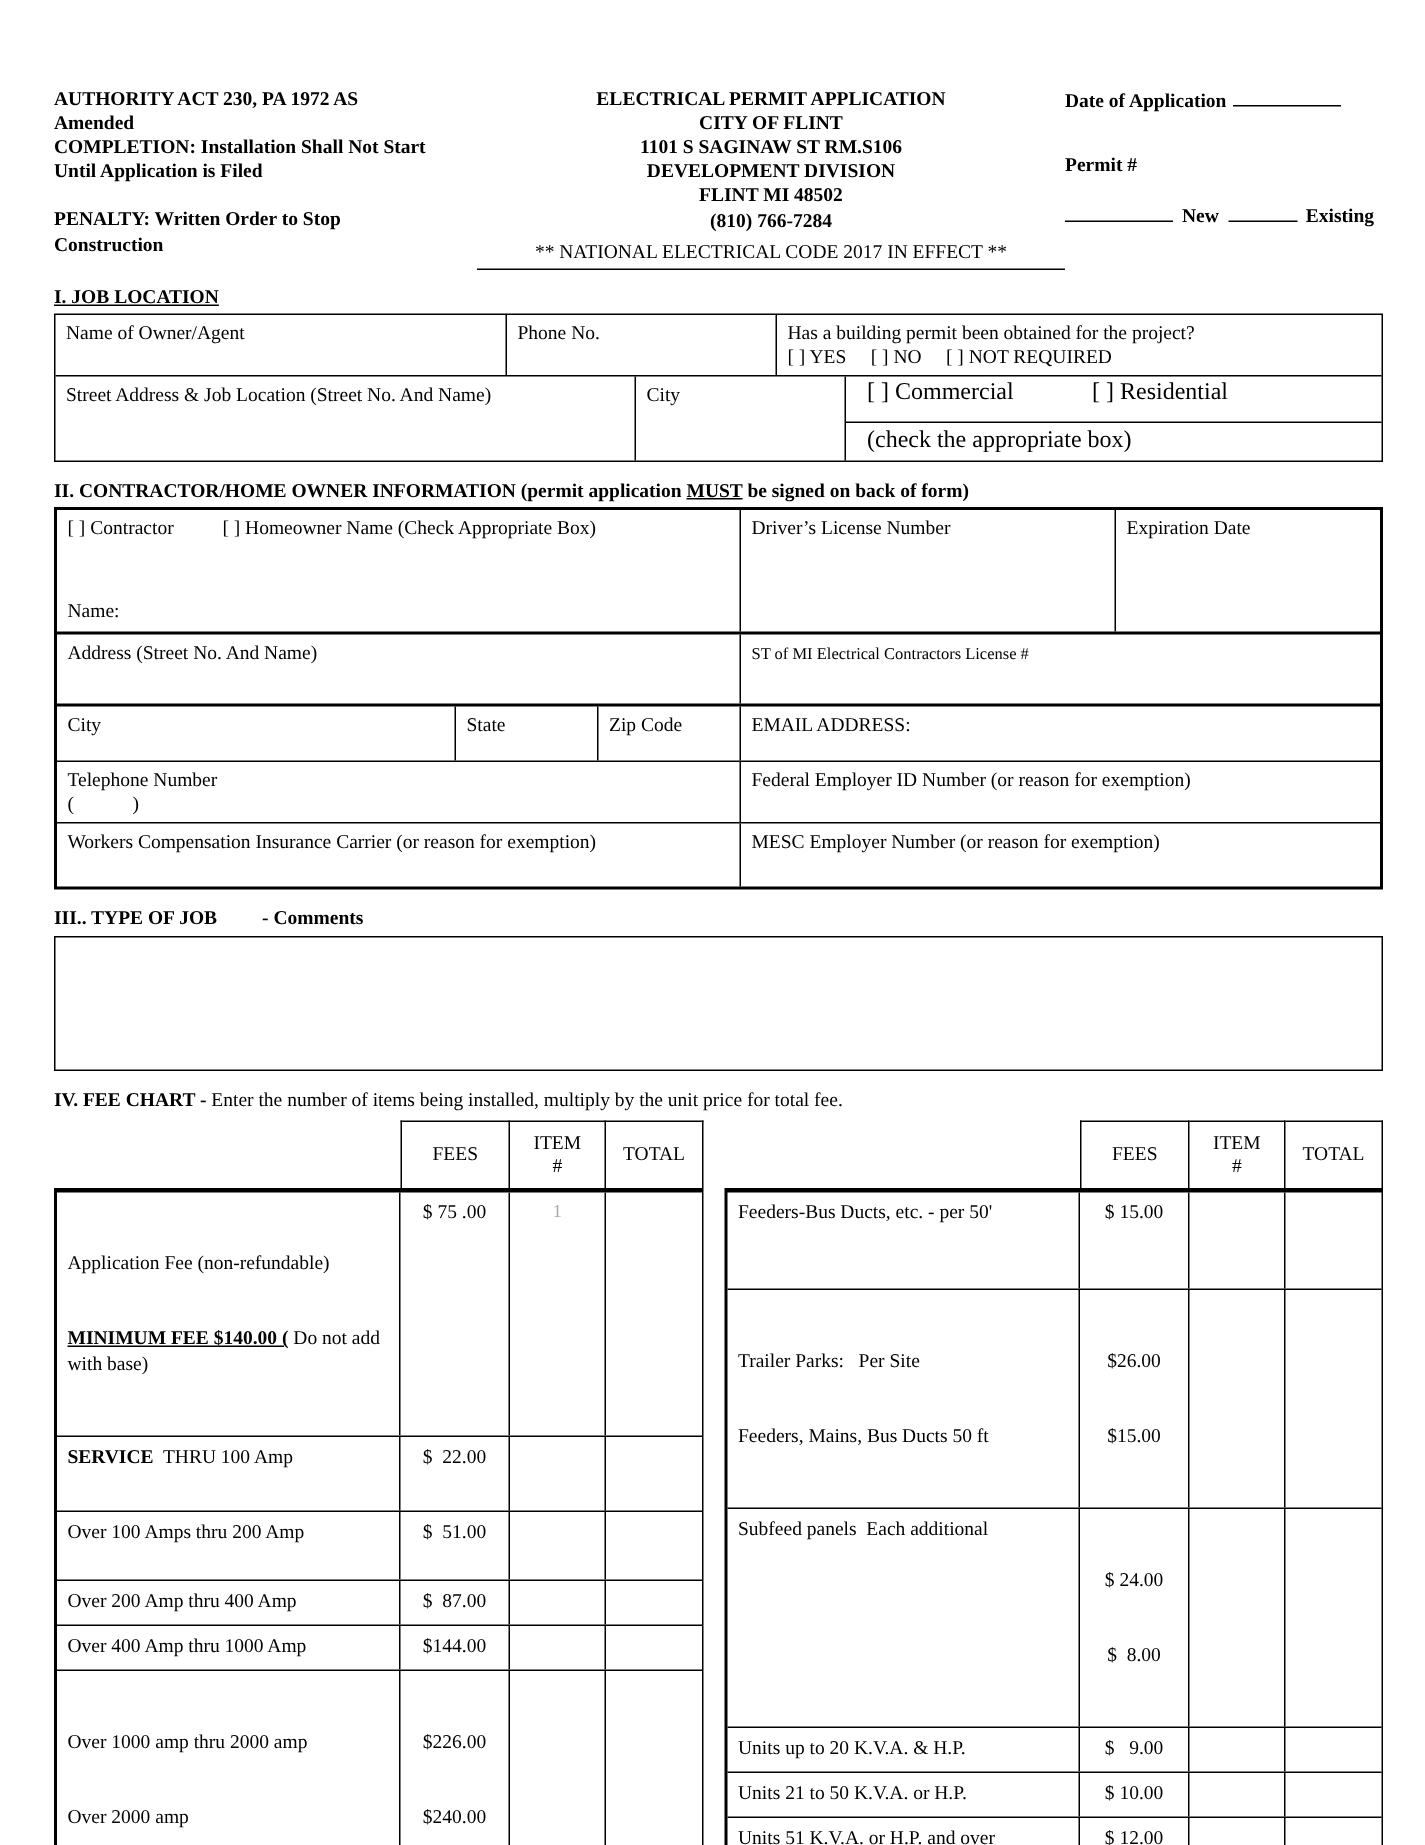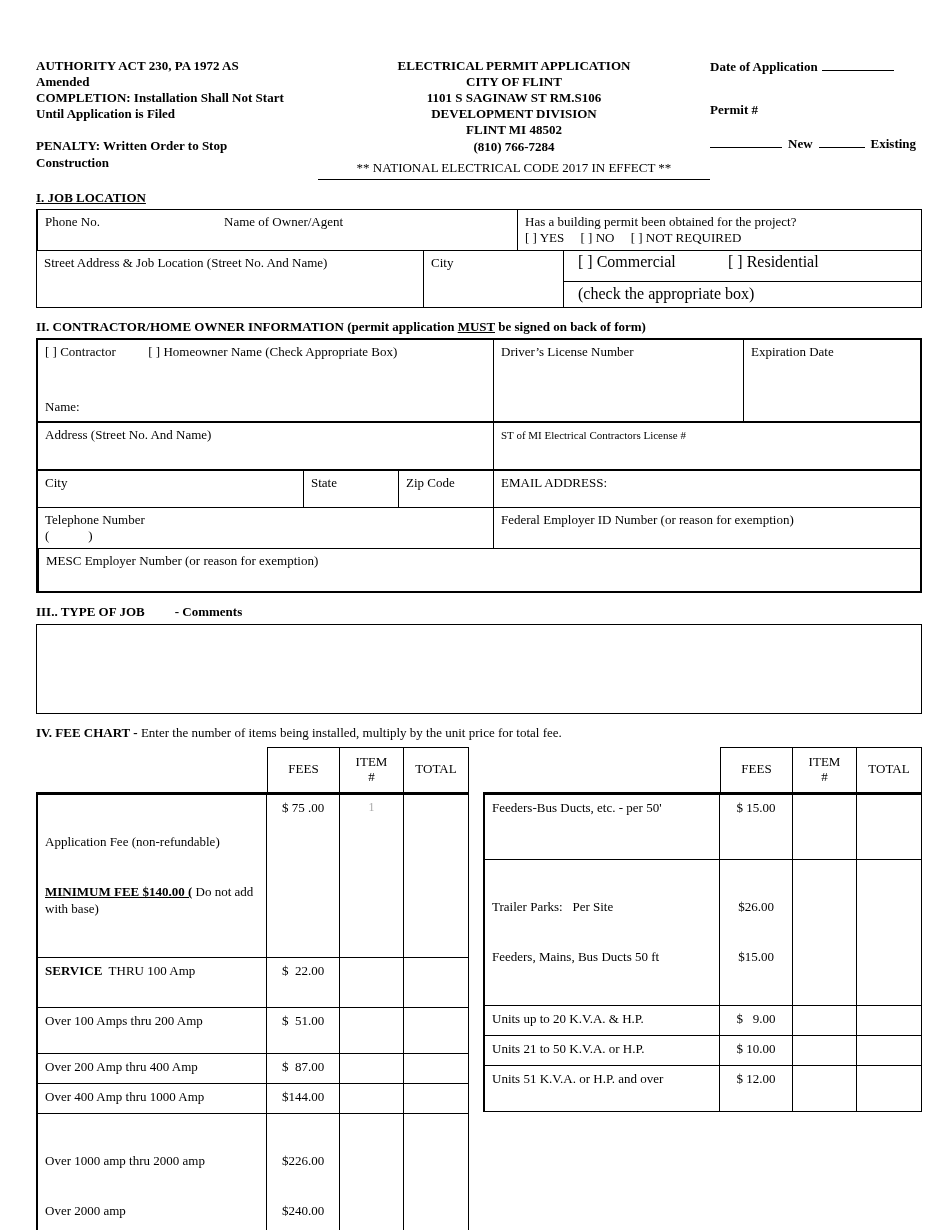--- a/index.html
+++ b/index.html
@@ -107,22 +107,22 @@
       <div class="hr-row permit">Permit #</div>
       <div class="hr-row newex">
         <span class="blank blank-new"></span><span class="b">New</span><span class="blank blank-existing"></span><span class="b">Existing</span>
       </div>
     </div>
   </header>
 
   <div class="sec-title s1">I. JOB LOCATION</div>
   <div class="tbl1">
     <div class="trow r1a">
+      <div class="tcell w-owner"><span class="lab">Name of Owner/Agent</span></div>
       <div class="tcell bl w-phone"><span class="lab">Phone No.</span></div>
-      <div class="tcell w-owner"><span class="lab">Name of Owner/Agent</span></div>
       <div class="tcell bl flex1">
         <div class="lab">Has a building permit been obtained for the project?</div>
         <div class="lab pre">[ ] YES     [ ] NO     [ ] NOT REQUIRED</div>
       </div>
     </div>
     <div class="trow bt r1b">
       <div class="tcell w-street"><span class="lab">Street Address &amp; Job Location (Street No. And Name)</span></div>
       <div class="tcell bl w-city1"><span class="lab">City</span></div>
       <div class="ccell">
         <div class="ccell-top">
@@ -155,20 +155,21 @@
       <div class="tcell bl flex1"><span class="lab">EMAIL ADDRESS:</span></div>
     </div>
     <div class="trow bb1 r2d">
       <div class="tcell w-left2">
         <div class="lab">Telephone Number</div>
         <div class="lab pre">(            )</div>
       </div>
       <div class="tcell bl flex1"><span class="lab">Federal Employer ID Number (or reason for exemption)</span></div>
     </div>
     <div class="trow r2e">
+      <div class="tcell w-left2"><span class="lab">Workers Compensation Insurance Carrier (or reason for exemption)</span></div>
       <div class="tcell bl flex1"><span class="lab">MESC Employer Number (or reason for exemption)</span></div>
     </div>
   </div>
 
   <div class="sec-title"><span>III.. TYPE OF JOB</span><span class="s3rest">- Comments</span></div>
   <div class="comments"></div>
 
   <div class="sec-title"><span>IV. FEE CHART -</span><span class="s4rest"> Enter the number of items being installed, multiply by the unit price for total fee.</span></div>
 
   <div class="fee-wrap">
@@ -264,20 +265,29 @@
             <div>Feeders, Mains, Bus Ducts 50 ft</div>
           </div>
           <div class="fc fc-fee">
             <div>$26.00</div>
             <div>$15.00</div>
           </div>
           <div class="fc fc-item"></div>
           <div class="fc fc-total"></div>
         </div>
 
+        <div class="frow2" style="min-height:46px">
+          <div class="fc fc-label">Subfeed panels  Each additional</div>
+          <div class="fc fc-fee">
+            <div>$ 24.00</div>
+            <div>$  8.00</div>
+          </div>
+          <div class="fc fc-item"></div>
+          <div class="fc fc-total"></div>
+        </div>
 
         <div class="frow2" style="min-height:30px">
           <div class="fc fc-label">Units up to 20 K.V.A. &amp; H.P.</div>
           <div class="fc fc-fee">$   9.00</div>
           <div class="fc fc-item"></div>
           <div class="fc fc-total"></div>
         </div>
 
         <div class="frow2" style="min-height:30px">
           <div class="fc fc-label">Units 21 to 50 K.V.A. or H.P.</div>

